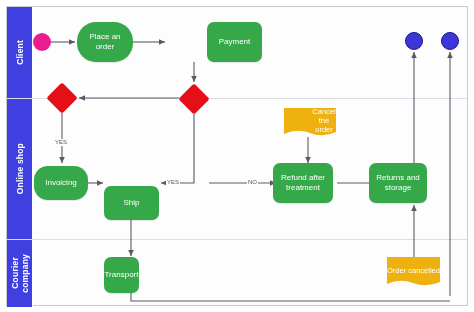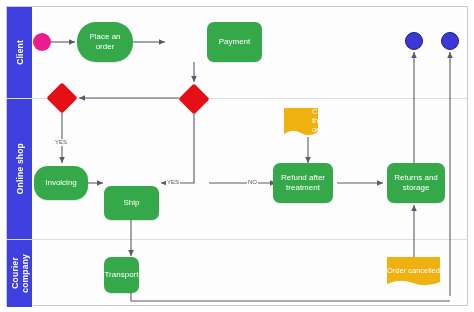--- a/index.html
+++ b/index.html
@@ -221,29 +221,29 @@
   </div>
 
   <div class="node task" style="left:104px; top:166px; width:55px; height:34px;margin-top:20px;">
     <span>Ship</span>
   </div>
 
   <div class="node task" style="left:273px; top:163px; width:60px; height:40px;">
     <span>Refund after treatment</span>
   </div>
 
-  <div class="node task" style="left:387px; top:163px; width:58px; height:40px;">
+  <div class="node task" style="left:369px; top:163px; width:58px; height:40px;">
     <span>Returns and storage</span>
   </div>
 
   <div class="node task" style="left:104px; top:257px; width:35px; height:36px;">
     <span>Transport</span>
   </div>
 
-  <div class="node note" style="left:284px; top:108px; width:34px; height:30px;padding-left:28px;">
+  <div class="node note" style="left:284px; top:108px; width:52px; height:30px;padding-left:28px;">
     <svg class="note-body" viewBox="0 0 48 30" preserveAspectRatio="none">
       <path d="M0,0 L48,0 L48,24 Q36,30 24,25 Q12,20 0,26 Z" fill="#efb10f"></path>
     </svg>
     <span class="note-text">Cancel the order</span>
   </div>
 
   <div class="node note" style="left:387px; top:257px; width:53px; height:31px;">
     <svg class="note-body" viewBox="0 0 53 31" preserveAspectRatio="none">
       <path d="M0,0 L53,0 L53,25 Q40,31 26,26 Q13,21 0,27 Z" fill="#efb10f"></path>
     </svg>

